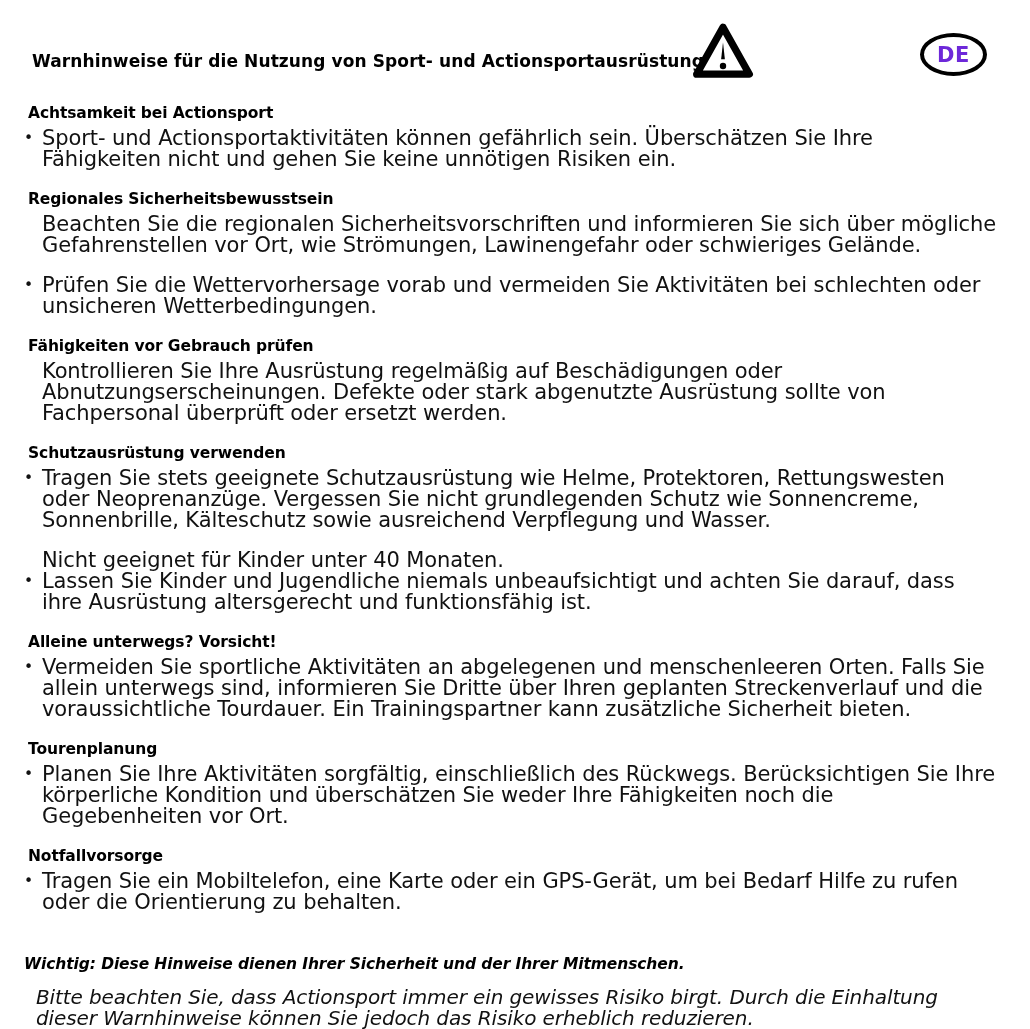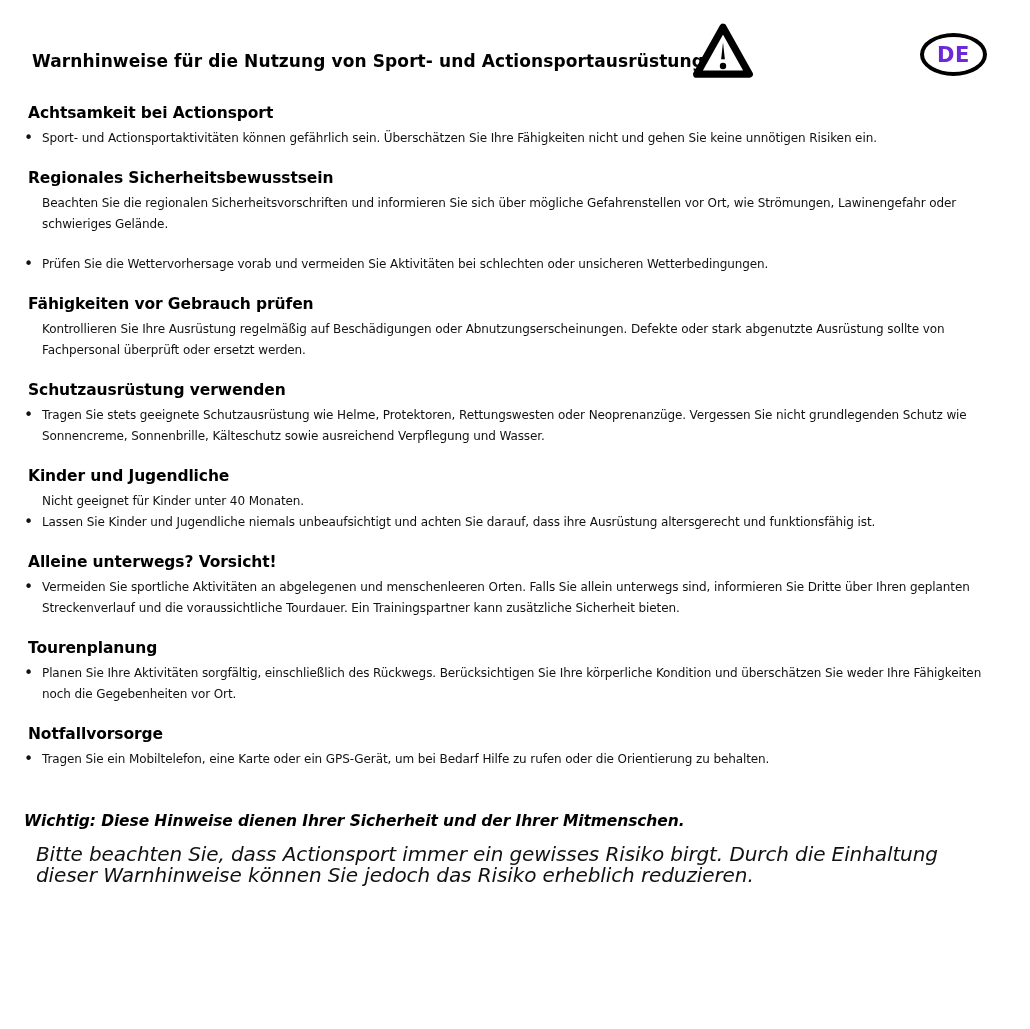--- a/index.html
+++ b/index.html
@@ -67,21 +67,21 @@
   }
   .warn-item { display: flex; align-items: flex-start; }
   .marker {
     flex: 0 0 18px;
     width: 18px;
     font-size: 15.5px;
     line-height: 21px;
   }
   .item-text {
     flex: 1 1 auto;
-    font-size: 12px;
+    font-size: 21px;
     line-height: 21px;
     letter-spacing: -0.1px;
   }
 
   
   .doc-footer { padding: 22px 32px 0 24px; font-style: italic; }
   .footer-heading {
     margin: 0;
     font-size: 15.5px;
     font-weight: bold;
@@ -159,21 +159,20 @@
     <h2 class="section-heading">Schutzausrüstung verwenden</h2>
     <div class="section-items">
   <div class="warn-item">
     <span class="marker">•</span>
     <span class="item-text">Tragen Sie stets geeignete Schutzausrüstung wie Helme, Protektoren, Rettungswesten oder Neoprenanzüge. Vergessen Sie nicht grundlegenden Schutz wie Sonnencreme, Sonnenbrille, Kälteschutz sowie ausreichend Verpflegung und Wasser.</span>
   </div>
 </div>
   </section>
 
   <section class="warn-section">
-    <h2 class="section-heading">Kinder und Jugendliche</h2>
     <div class="section-items">
   <div class="warn-item">
     <span class="marker"></span>
     <span class="item-text">Nicht geeignet für Kinder unter 40 Monaten.</span>
   </div>
 
   <div class="warn-item">
     <span class="marker">•</span>
     <span class="item-text">Lassen Sie Kinder und Jugendliche niemals unbeaufsichtigt und achten Sie darauf, dass ihre Ausrüstung altersgerecht und funktionsfähig ist.</span>
   </div>

